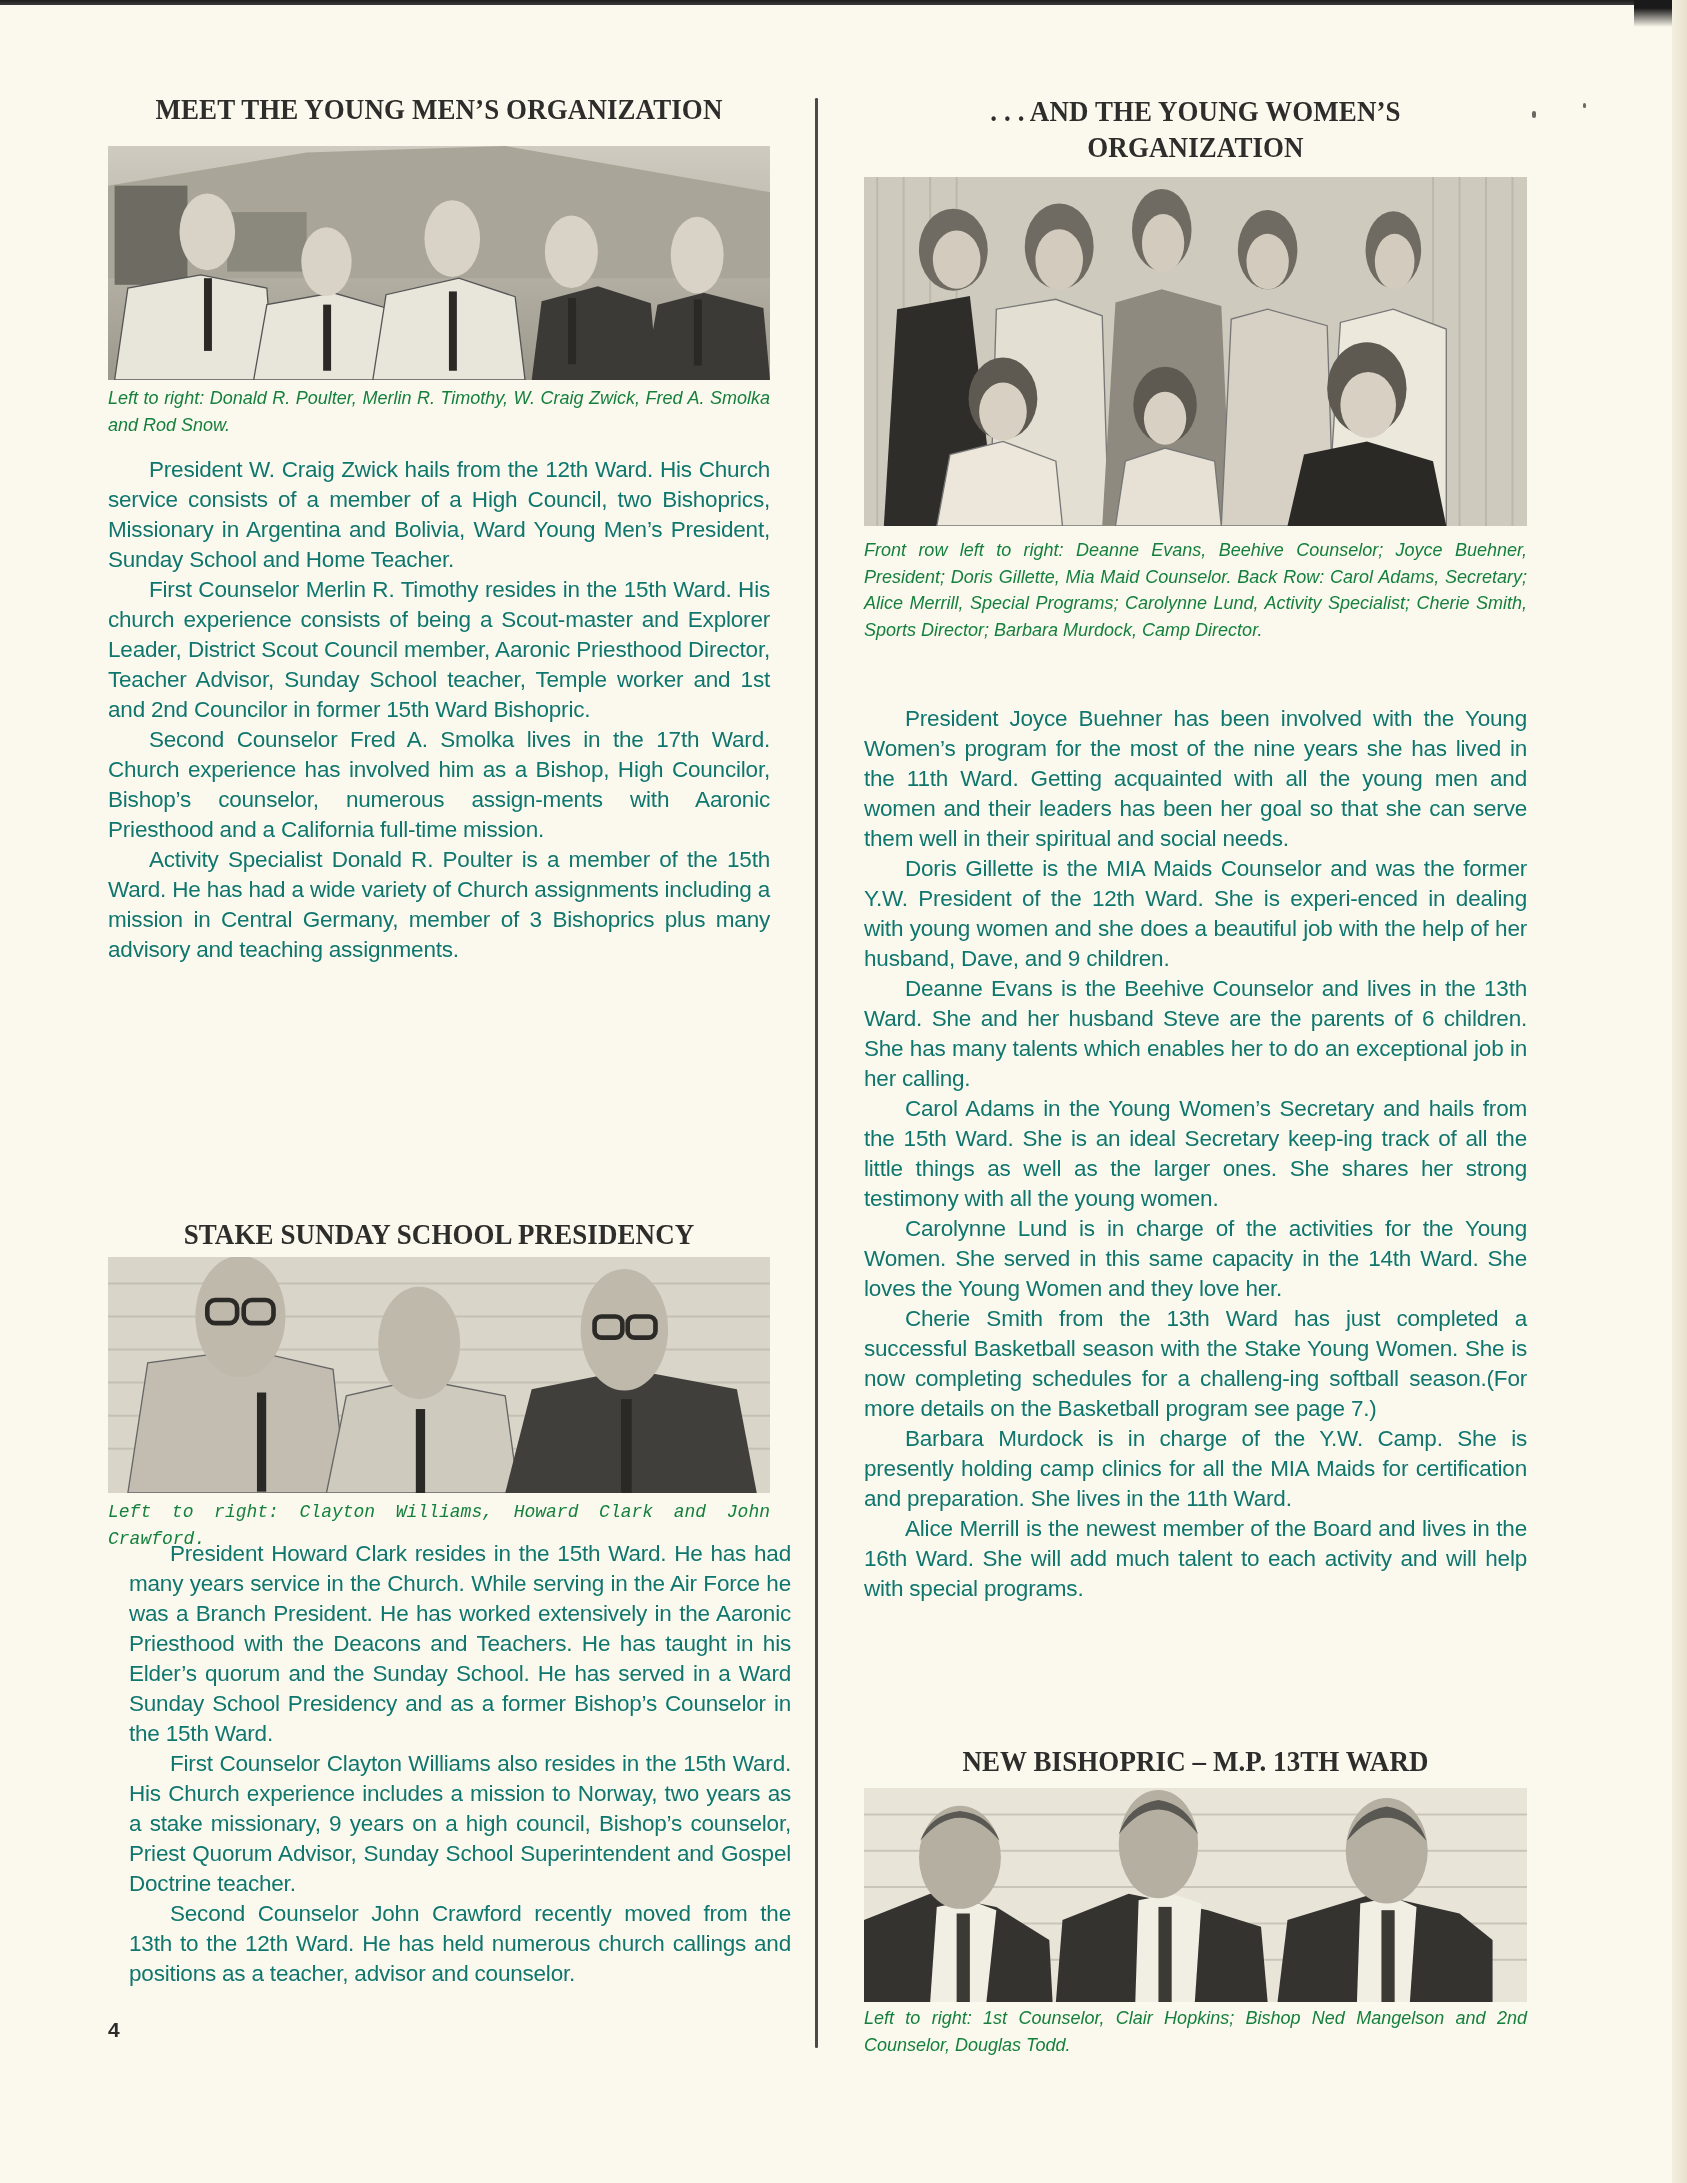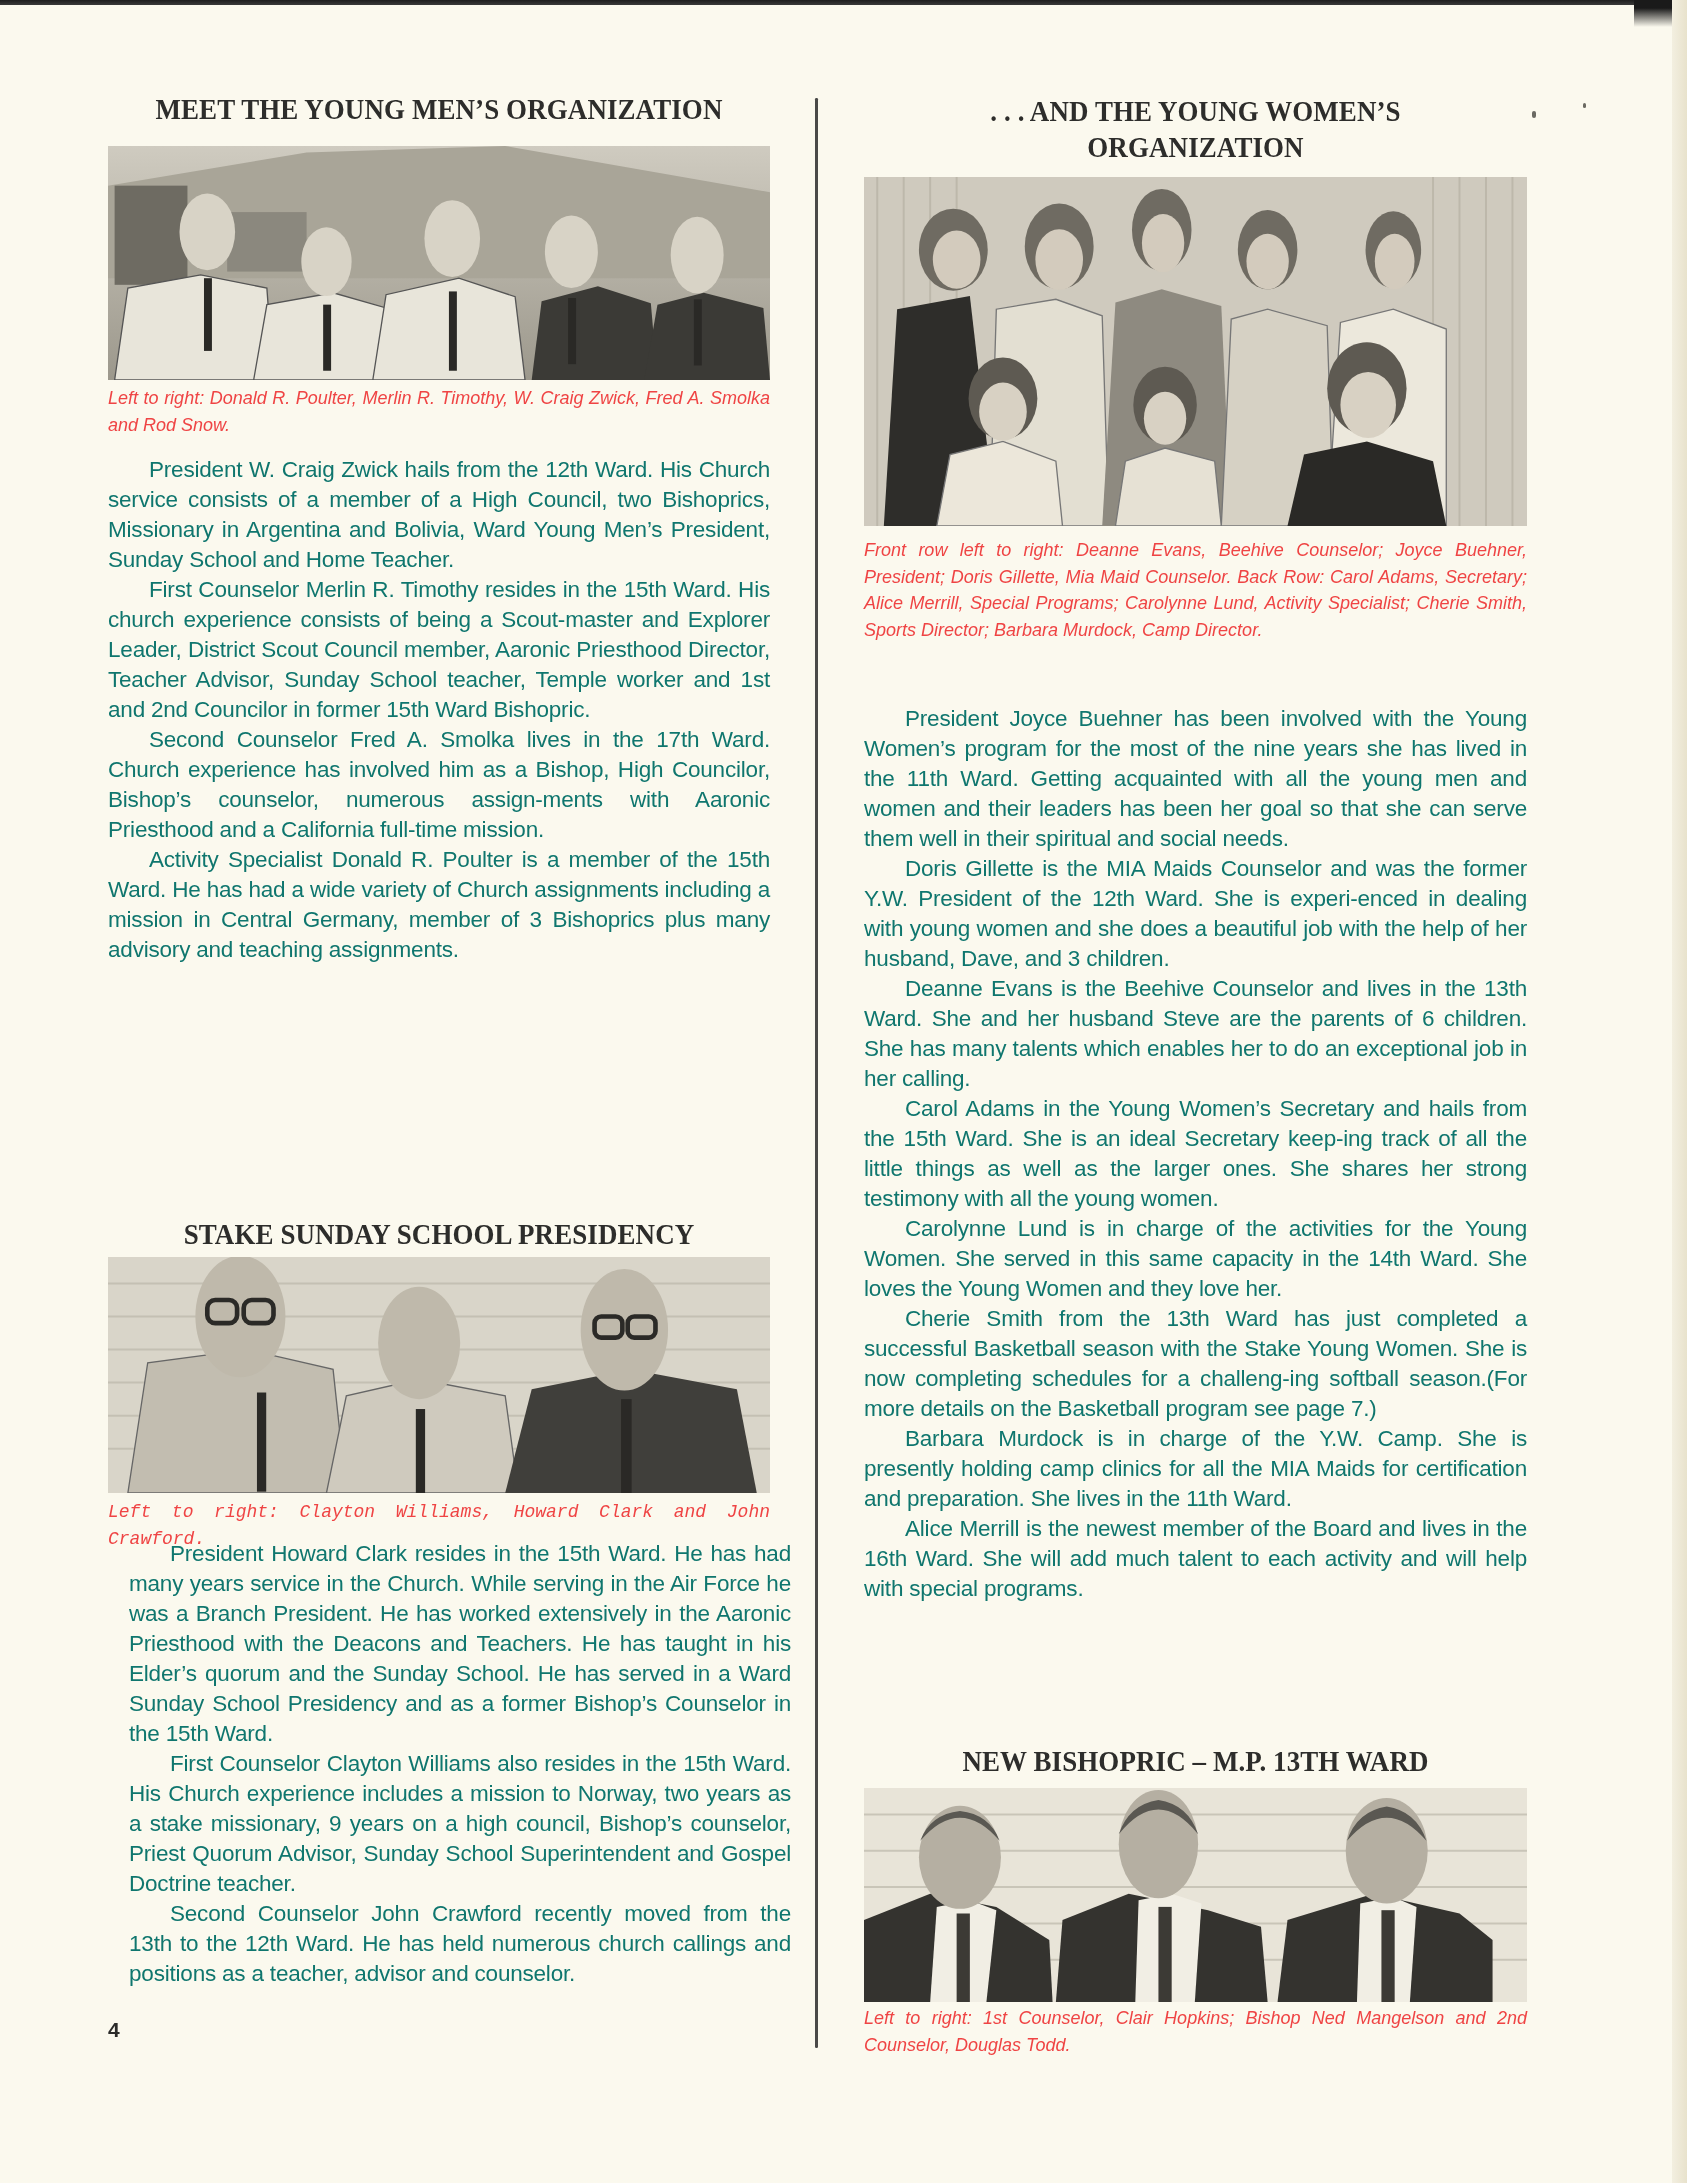--- a/index.html
+++ b/index.html
@@ -37,21 +37,21 @@
     color: #2d2d2b; margin: 0; letter-spacing: 0.1px;
     transform: scaleX(0.93); transform-origin: center;
   }
   .photo {
     position: relative; overflow: hidden;
     background: #bdbab0;
   }
   .photo svg { position: absolute; inset: 0; width: 100%; height: 100%; }
   .caption {
     font-style: italic; font-size: 18px; line-height: 26.5px;
-    color: #ef4444; margin: 0; text-align: justify;
+    color: #15803d; margin: 0; text-align: justify;
   }
   .body-p {
     font-size: 22.5px; line-height: 30px; margin: 0;
     text-indent: 41px; text-align: justify; color: #0f766e;
     letter-spacing: -0.2px;
   }
   .page-number {
     position: absolute; left: 108px; top: 2018px;
     font-size: 21px; font-weight: bold; color: #2b2b29;
   }
@@ -219,21 +219,21 @@
           <ellipse cx="455" cy="365" rx="32" ry="40"></ellipse>
           <ellipse cx="762" cy="345" rx="42" ry="50"></ellipse>
         </g>
       </svg>
     </div>
 
     <p class="caption" style="position:absolute; left:0; top:537px; width:663px;">Front row left to right: Deanne Evans, Beehive Counselor; Joyce Buehner, President; Doris Gillette, Mia Maid Counselor. Back Row: Carol Adams, Secretary; Alice Merrill, Special Programs; Carolynne Lund, Activity Specialist; Cherie Smith, Sports Director; Barbara Murdock, Camp Director.</p>
 
     <div style="position:absolute; left:0; top:704px; width:663px;">
       <p class="body-p">President Joyce Buehner has been involved with the Young Women’s program for the most of the nine years she has lived in the 11th Ward. Getting acquainted with all the young men and women and their leaders has been her goal so that she can serve them well in their spiritual and social needs.</p>
-      <p class="body-p">Doris Gillette is the MIA Maids Counselor and was the former Y.W. President of the 12th Ward. She is experi-enced in dealing with young women and she does a beautiful job with the help of her husband, Dave, and 3 children.</p>
+      <p class="body-p">Doris Gillette is the MIA Maids Counselor and was the former Y.W. President of the 12th Ward. She is experi-enced in dealing with young women and she does a beautiful job with the help of her husband, Dave, and 9 children.</p>
       <p class="body-p">Deanne Evans is the Beehive Counselor and lives in the 13th Ward. She and her husband Steve are the parents of 6 children. She has many talents which enables her to do an exceptional job in her calling.</p>
       <p class="body-p">Carol Adams in the Young Women’s Secretary and hails from the 15th Ward. She is an ideal Secretary keep-ing track of all the little things as well as the larger ones. She shares her strong testimony with all the young women.</p>
       <p class="body-p">Carolynne Lund is in charge of the activities for the Young Women. She served in this same capacity in the 14th Ward. She loves the Young Women and they love her.</p>
       <p class="body-p">Cherie Smith from the 13th Ward has just completed a successful Basketball season with the Stake Young Women. She is now completing schedules for a challeng-ing softball season.(For more details on the Basketball program see page 7.)</p>
       <p class="body-p">Barbara Murdock is in charge of the Y.W. Camp. She is presently holding camp clinics for all the MIA Maids for certification and preparation. She lives in the 11th Ward.</p>
       <p class="body-p">Alice Merrill is the newest member of the Board and lives in the 16th Ward. She will add much talent to each activity and will help with special programs.</p>
     </div>
   </section>
 
   <section style="position:absolute; left:0; top:0; width:663px;">

